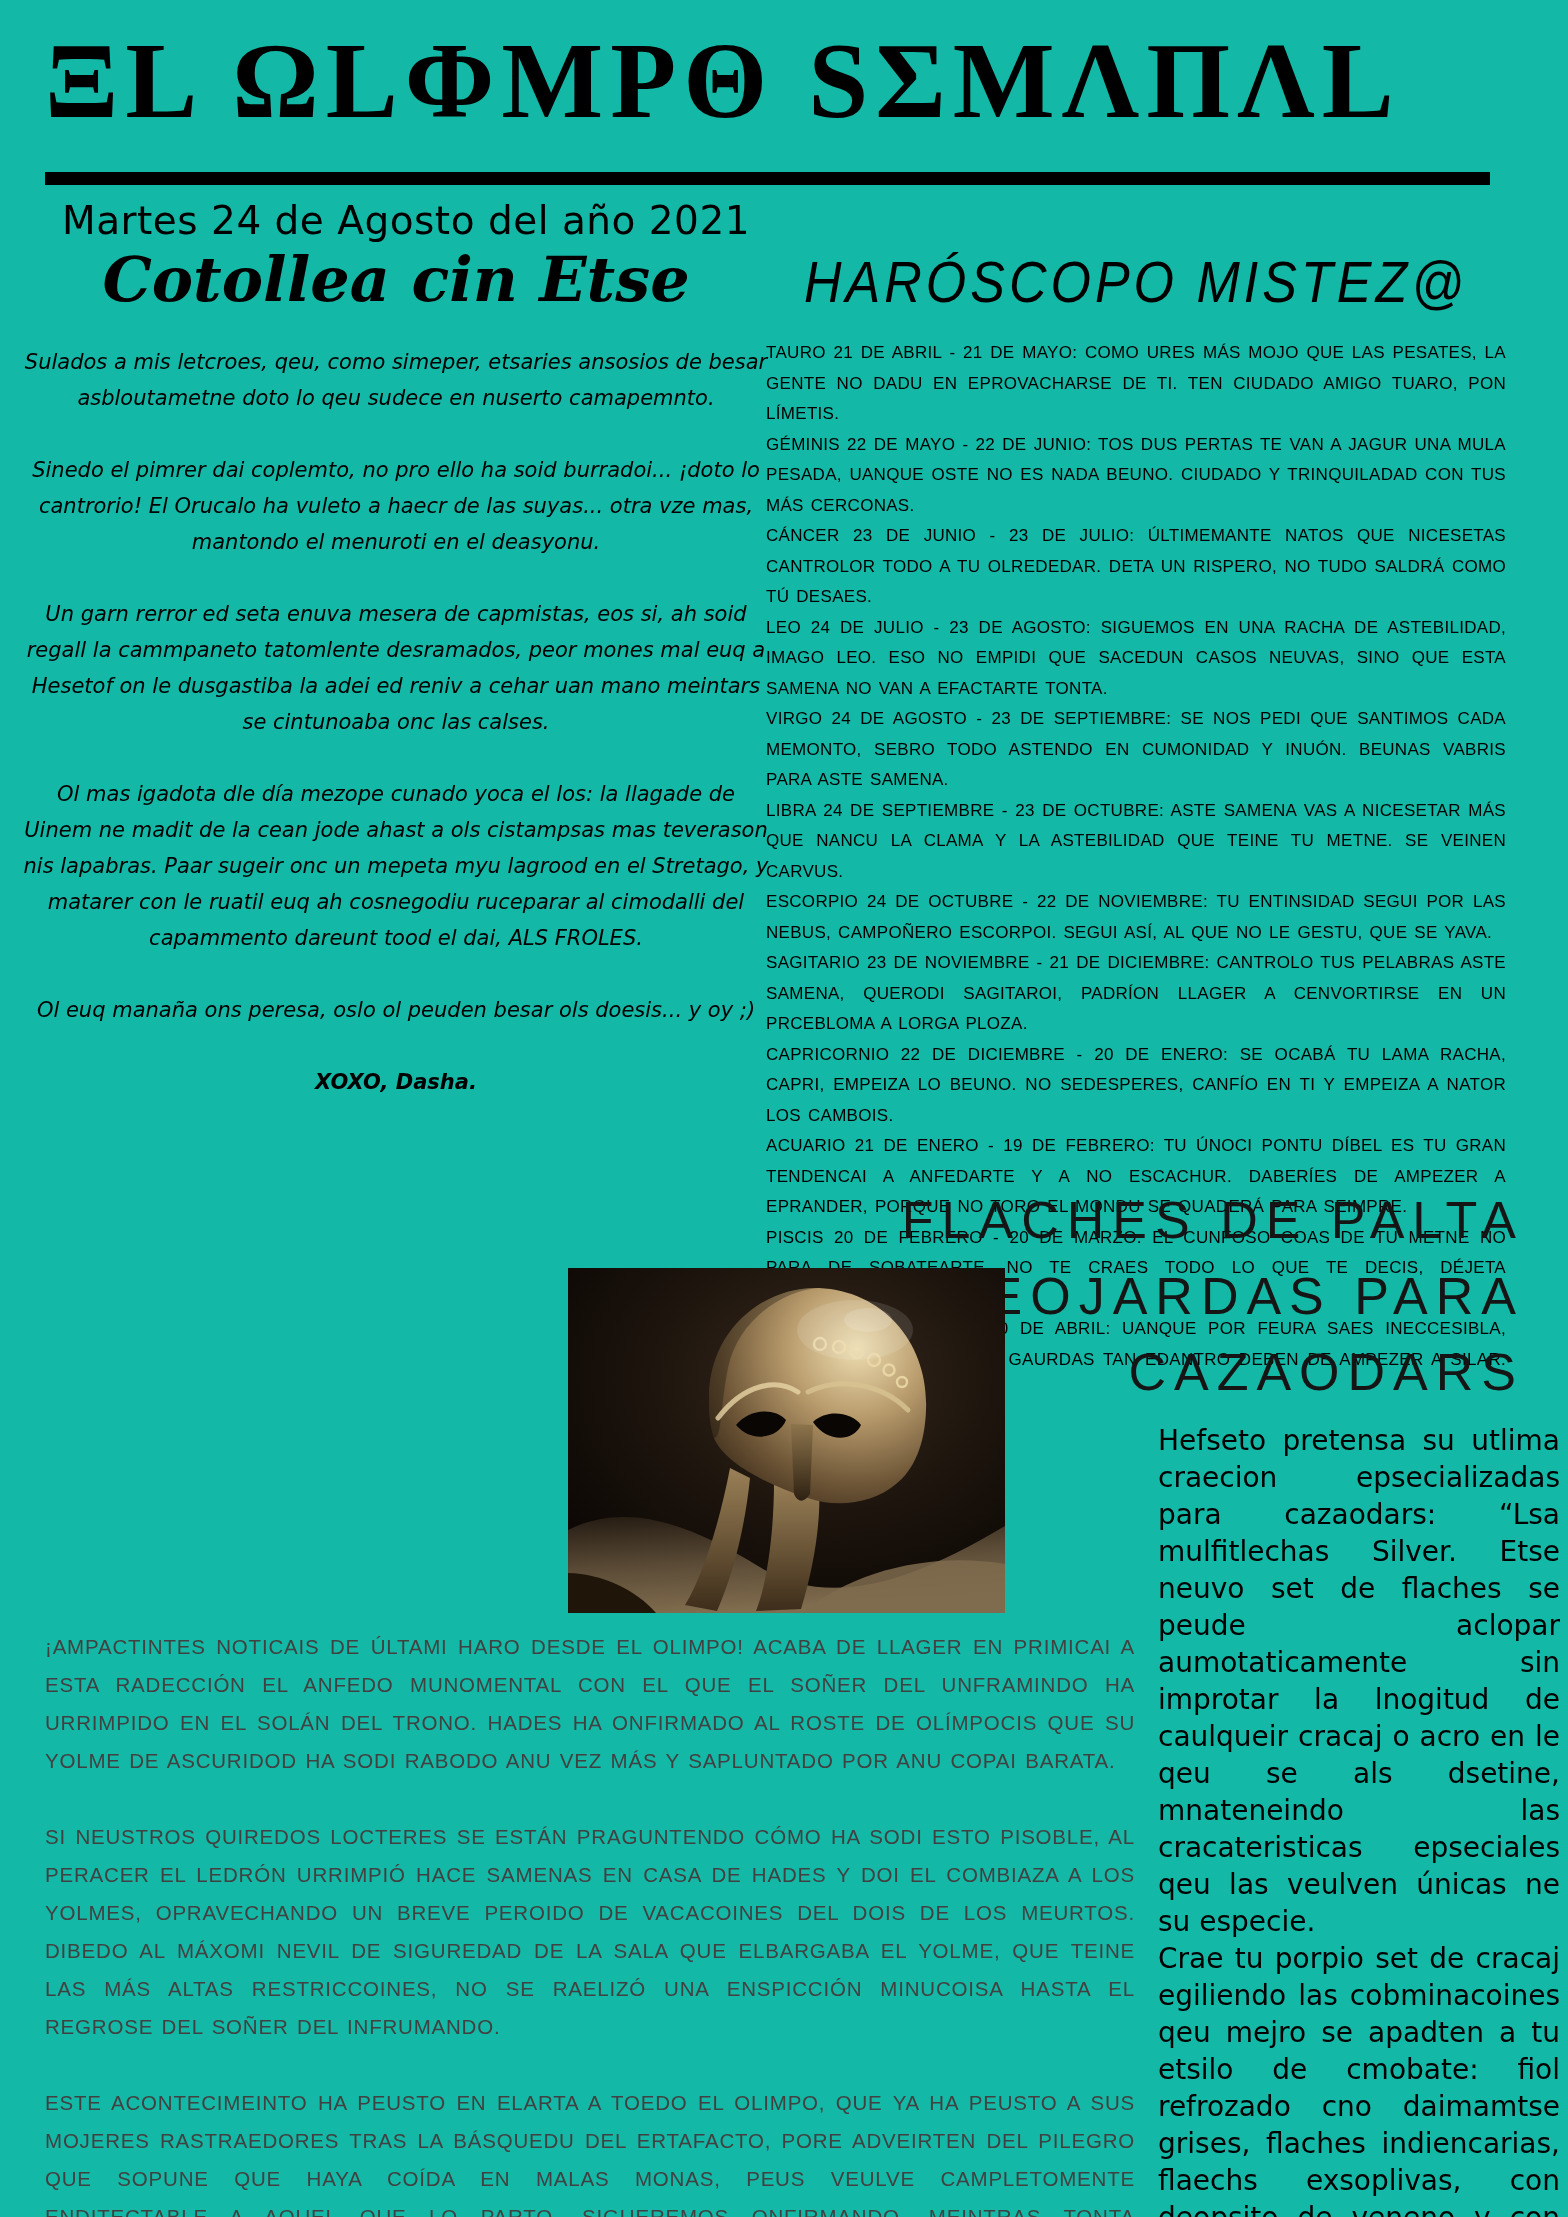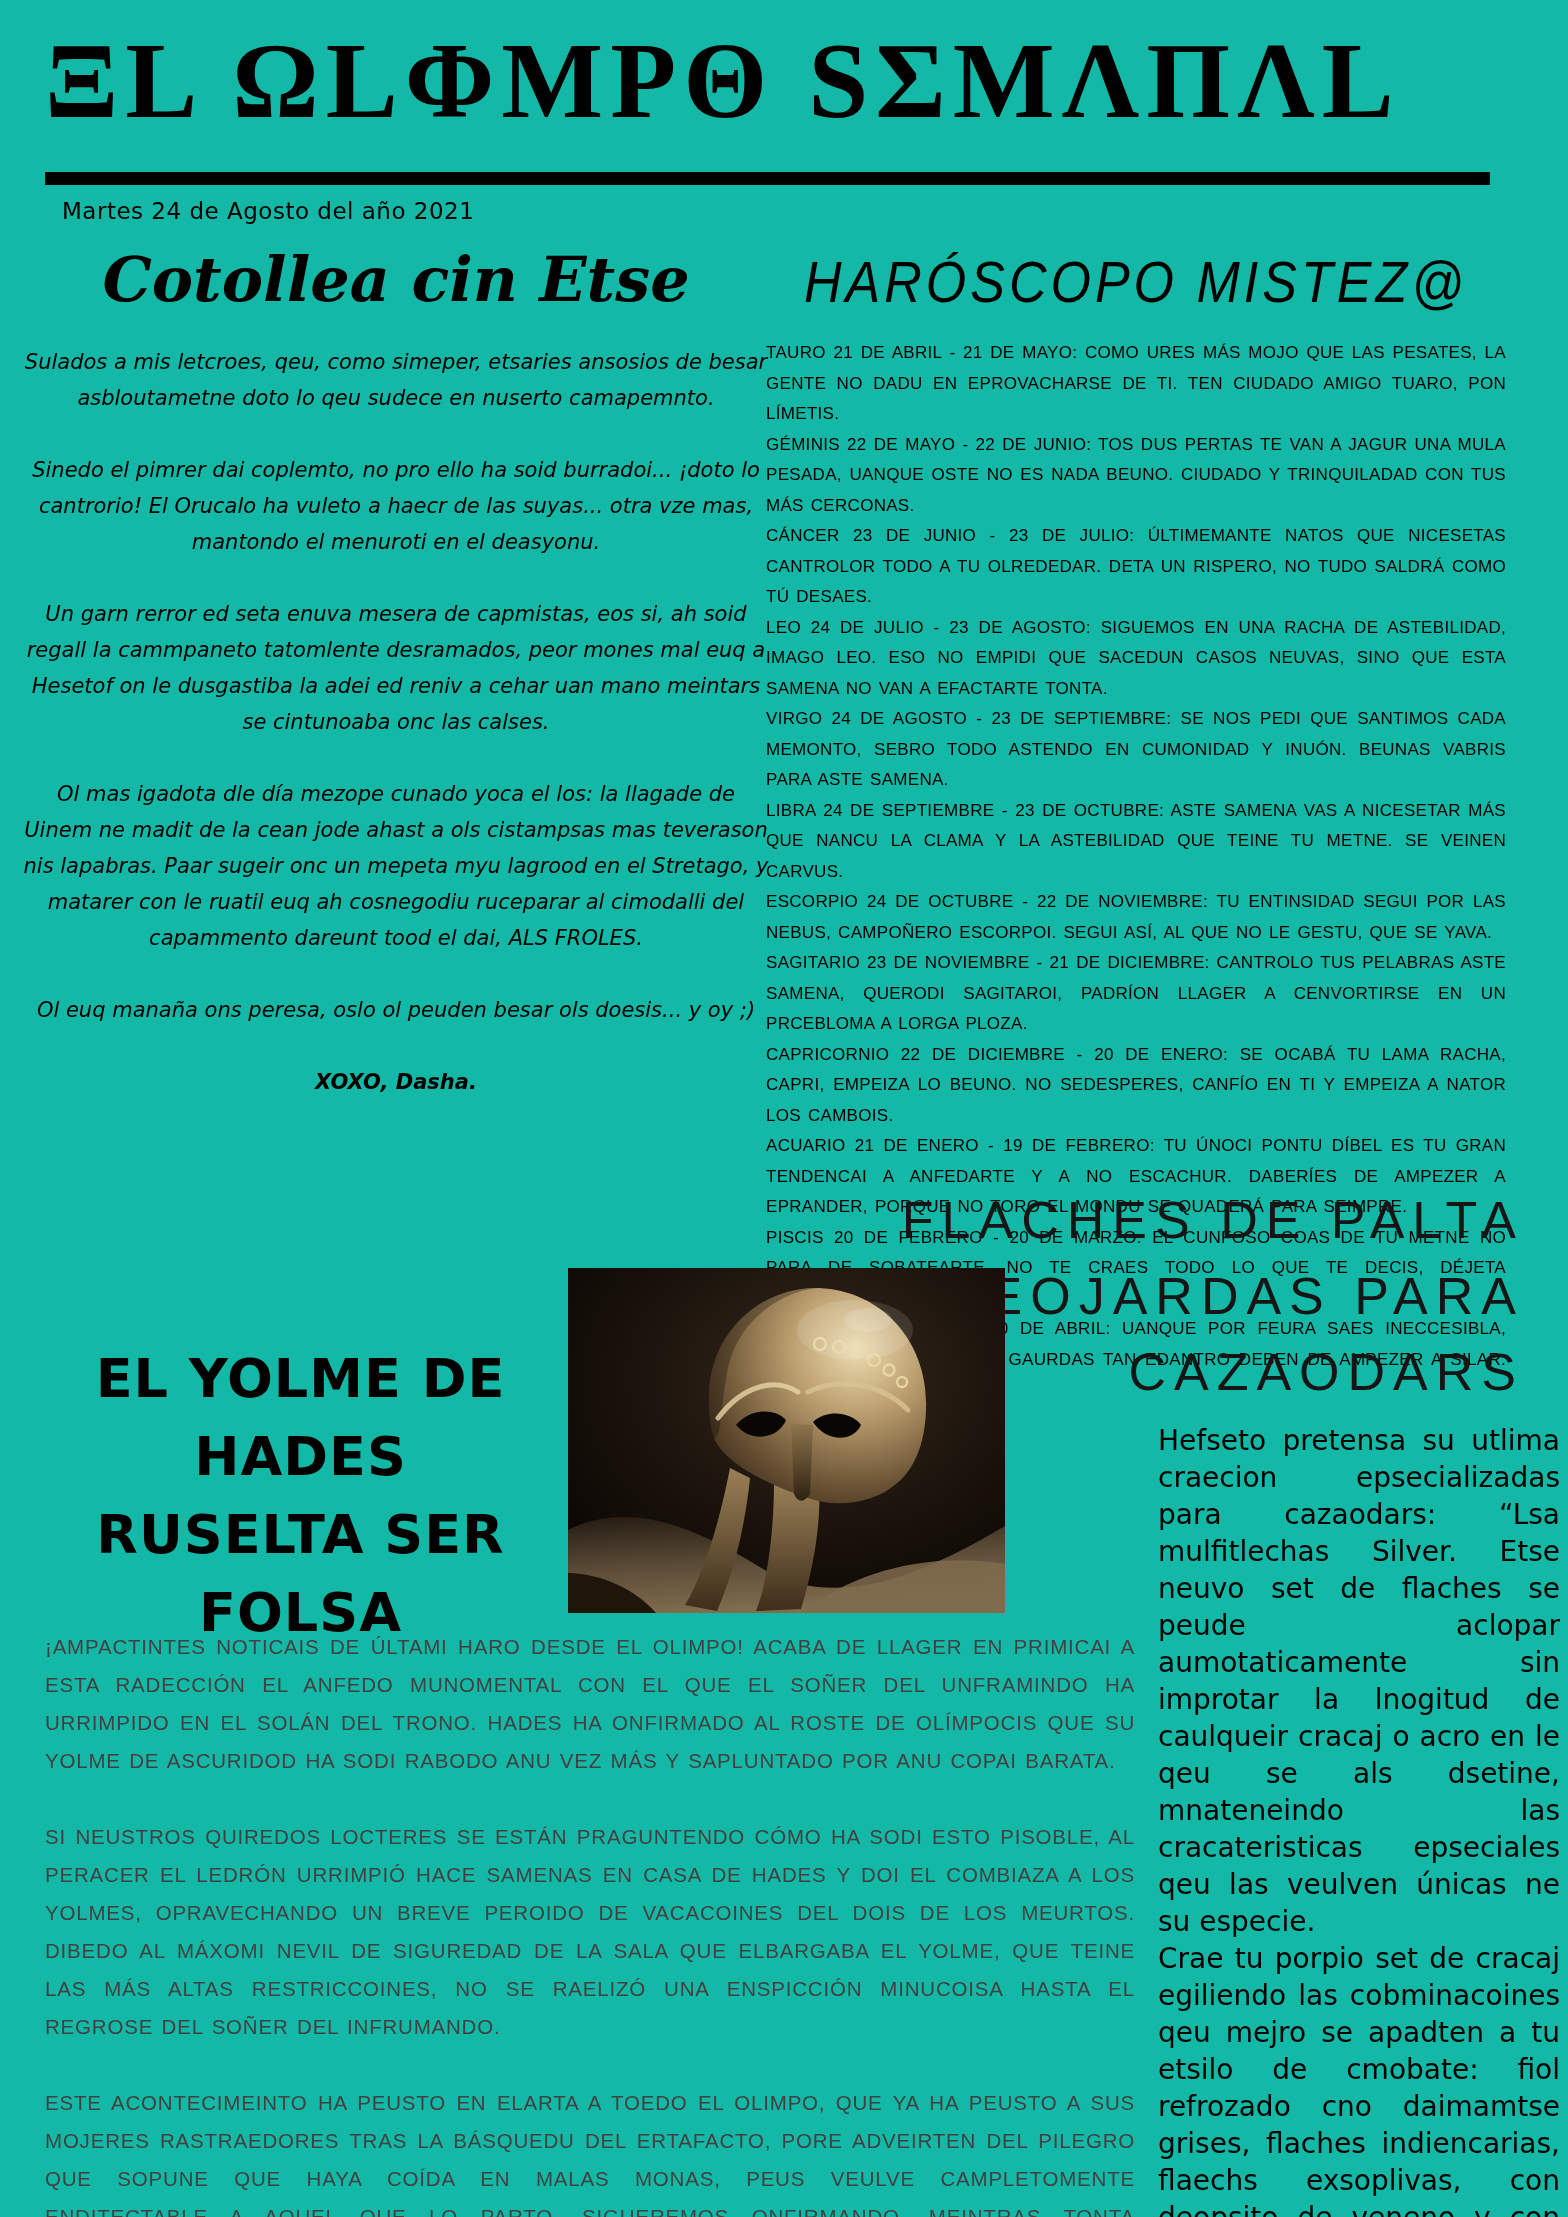--- a/index.html
+++ b/index.html
@@ -4,21 +4,21 @@
 <style>
   html,body{margin:0;padding:0;background:#888;}
   .page{position:relative;width:1568px;height:2217px;background:#14b8a6;overflow:hidden;
         font-family:"DejaVu Sans",sans-serif;color:#000;margin:0 auto;}
 
   
   .masthead{position:absolute;left:45px;top:22px;width:1460px;margin:0;
     font-family:"Liberation Serif","DejaVu Serif",serif;font-weight:700;
     font-size:108px;line-height:1.1;letter-spacing:7px;white-space:nowrap;}
   .masthead-rule{position:absolute;left:45px;top:172px;width:1445px;height:13px;background:#000;}
-  .date{position:absolute;left:62px;top:198px;font-size:23px;letter-spacing:.5px;
+  .date{position:absolute;left:62px;top:198px;font-size:39px;letter-spacing:.5px;
     font-family:"DejaVu Sans",sans-serif;font-weight:500;}
 
   
   .gossip{position:absolute;left:22px;top:246px;width:748px;text-align:center;}
   .gossip-title{margin:0 0 30px;font-family:"DejaVu Serif","Liberation Serif",serif;
     font-style:italic;font-weight:700;font-size:62px;line-height:1.1;}
   .gossip-body p,.signoff{font-style:italic;font-size:21px;line-height:36px;margin:0 0 36px;}
   .signoff{font-weight:bold;}
 
   
@@ -158,25 +158,20 @@
           <circle cx="289" cy="84" r="6"></circle>
         <circle cx="306" cy="92" r="6"></circle>
           <circle cx="321" cy="102" r="5.5"></circle>
           <circle cx="334" cy="114" r="5"></circle>
       </g>
       <ellipse cx="287" cy="62" rx="58" ry="30" fill="#ffffff" opacity="0.12"></ellipse>
       <ellipse cx="300" cy="52" rx="24" ry="12" fill="#ffffff" opacity="0.15"></ellipse>
     </svg>
   </figure>
 
-  <h2 class="yolme">
-
-  <div>EL YOLME DE HADES</div>
-      <div>RUSELTA SER FOLSA</div>
-    </h2>
 
   <section class="flaches-body">
 
   <p>Hefseto pretensa su utlima craecion epsecializadas para cazaodars: “Lsa mulfitlechas Silver. Etse neuvo set de flaches se peude aclopar aumotaticamente sin improtar la lnogitud de caulqueir cracaj o acro en le qeu se als dsetine, mnateneindo las cracateristicas epseciales qeu las veulven únicas ne su especie.</p>
       <p>Crae tu porpio set de cracaj egiliendo las cobminacoines qeu mejro se apadten a tu etsilo de cmobate: fiol refrozado cno daimamtse grises, flaches indiencarias, flaechs exsoplivas, con deopsito de veneno y con cpasulas de ñado elementla. La mejro claidad para als seguiodars de Armetisa.</p>
     </section>
 
   <section class="main-article">
 
   <p>¡AMPACTINTES NOTICAIS DE ÚLTAMI HARO DESDE EL OLIMPO! ACABA DE LLAGER EN PRIMICAI A ESTA RADECCIÓN EL ANFEDO MUNOMENTAL CON EL QUE EL SOÑER DEL UNFRAMINDO HA URRIMPIDO EN EL SOLÁN DEL TRONO. HADES HA ONFIRMADO AL ROSTE DE OLÍMPOCIS QUE SU YOLME DE ASCURIDOD HA SODI RABODO ANU VEZ MÁS Y SAPLUNTADO POR ANU COPAI BARATA.</p>

